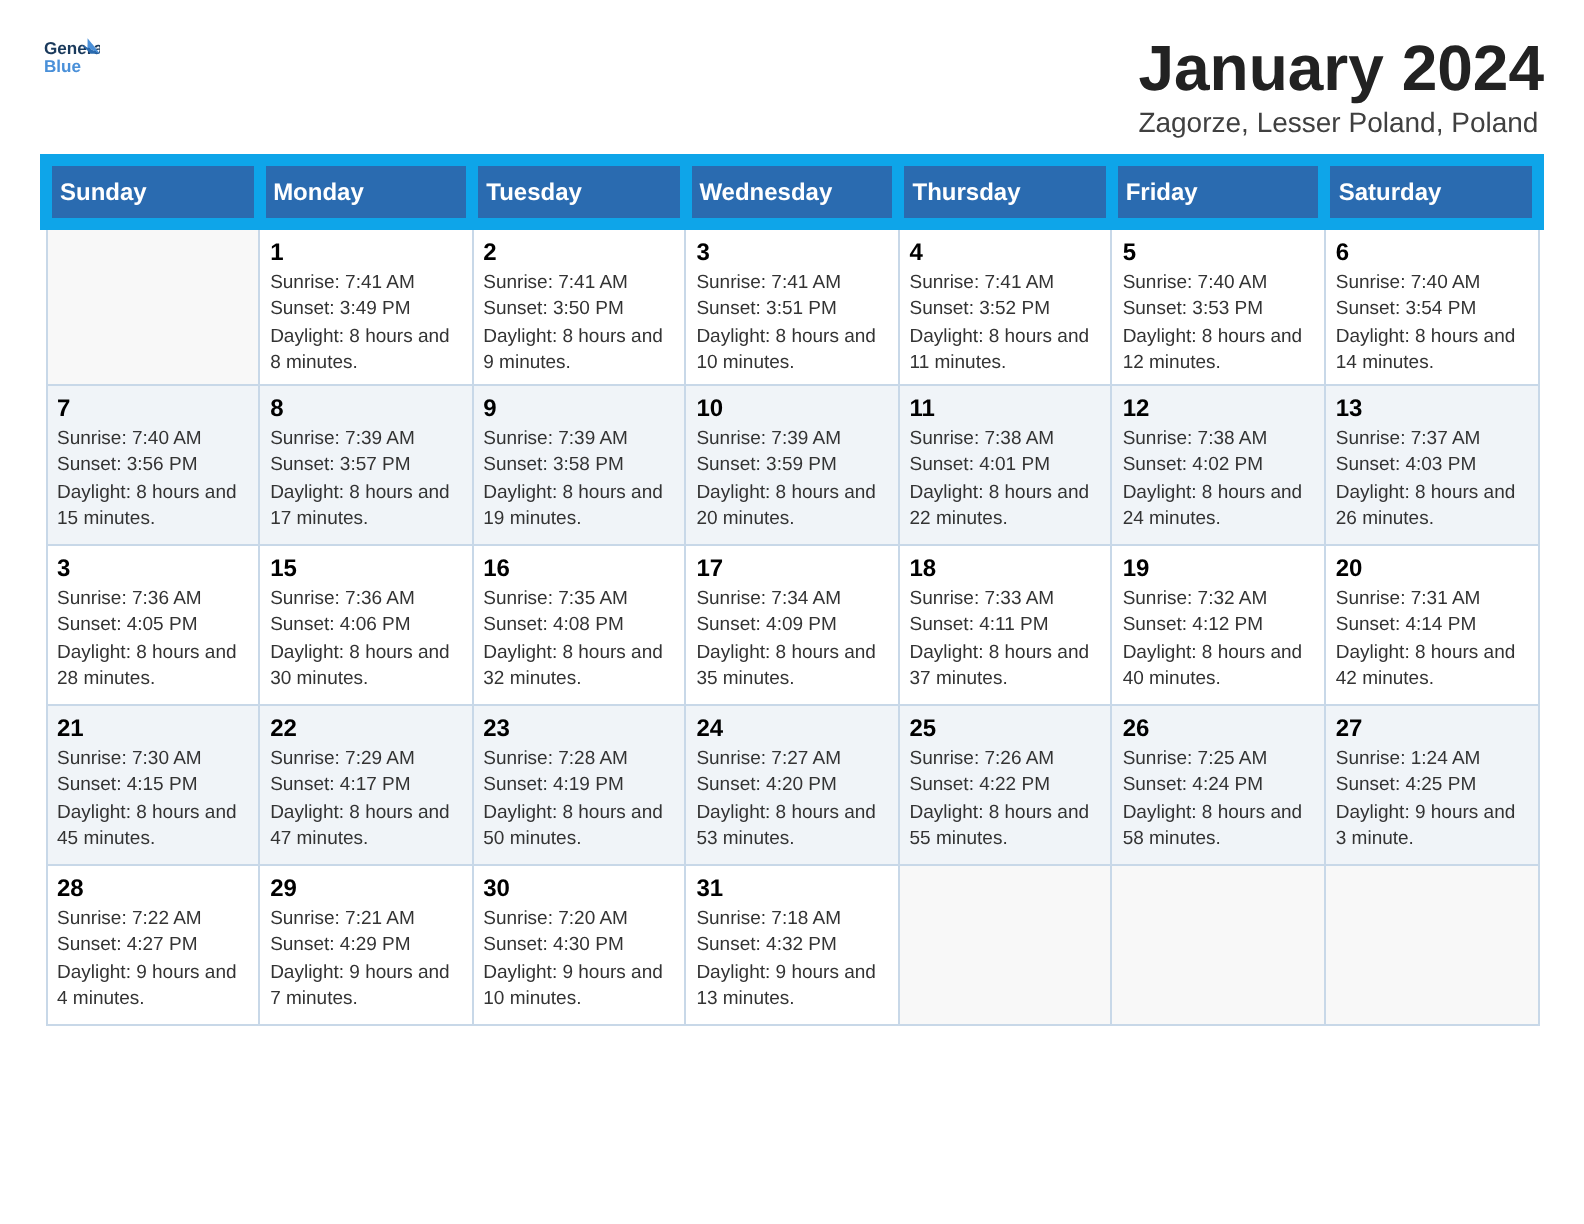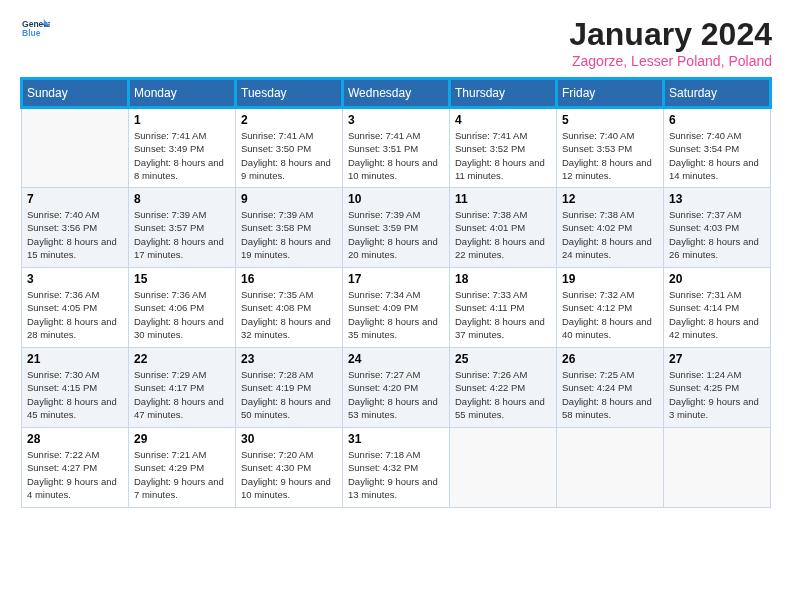--- a/index.html
+++ b/index.html
@@ -19,46 +19,45 @@
     .logo {
       display: flex;
       align-items: center;
     }
     .logo-icon {
       width: 28px;
       height: 28px;
       margin-left: 2px;
     }
     .title-block {
-      text-align: right;
     }
     .month-title {
       font-size: 32px;
       font-weight: bold;
       color: #222;
     }
     .location {
       font-size: 14px;
-      color: #ec4899;
+      color: #404040;
     }
     table {
       width: 100%;
       border-collapse: collapse;
       font-size: 10px;
     }
     thead tr {
       background: #2a6bb0;
       color: #fff;
     }
     thead th {
       padding: 6px 4px;
       text-align: left;
       font-size: 12px;
-      font-weight: normal;
-      border: 3px solid #0ea5e9;
+      font-weight: bold;
+      border: 6px solid #0ea5e9;
     }
     tbody tr {
       vertical-align: top;
     }
     tbody tr:nth-child(odd) {
       background: #fff;
     }
     tbody tr:nth-child(even) {
       background: #f0f4f8;
     }

